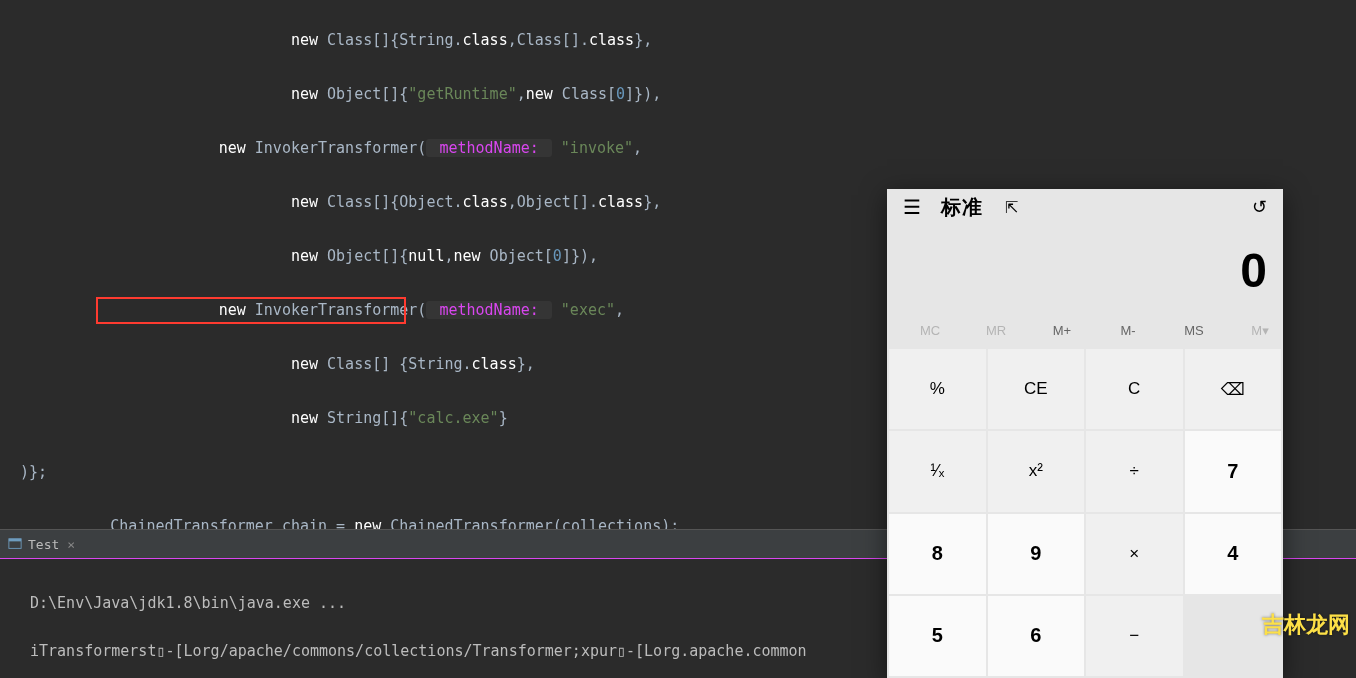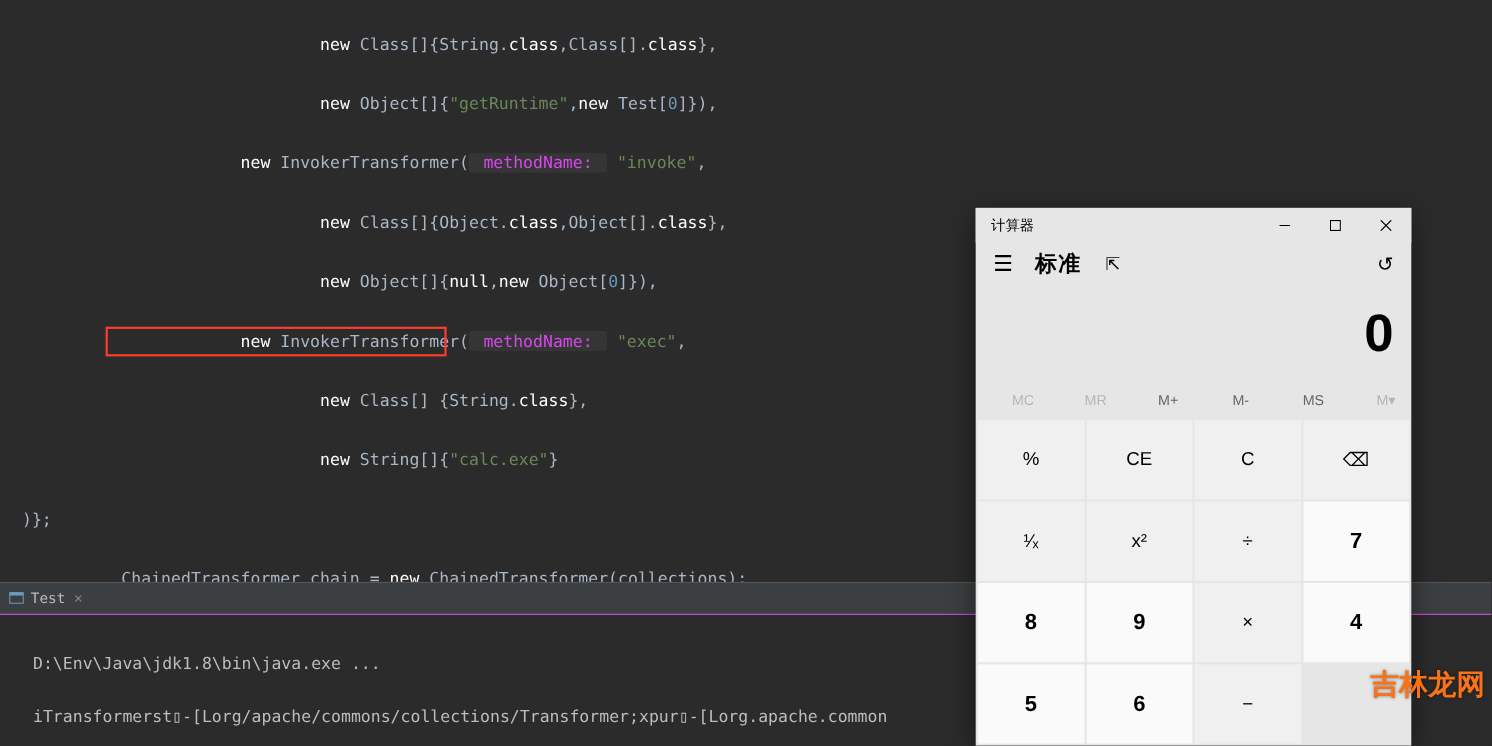--- a/index.html
+++ b/index.html
@@ -130,34 +130,34 @@
     font-size: 17px;
     color: #000;
   }
   .calc-btn.num { background: #fafafa; font-size: 20px; font-weight: 600; color:#000;}
   .calc-btn.func { background: #f0f0f0; }
 
   .watermark {
     position: absolute;
     right: 6px;
     bottom: 38px;
-    color: #f97316;
+    color: #fde047;
     font-family: Liberation Serif, serif;
-    font-size: 26px;
+    font-size: 22px;
     font-weight: 700;
     text-shadow: 0 0 3px rgba(0,0,0,0.5);
     pointer-events:none;
   }
 </style>
 </head>
 <body>
 
 <div class="editor">
 <div>                              <span class="kw">new</span><span> Class[]{String.</span><span class="kw">class</span><span>,Class[].</span><span class="kw">class</span><span>},</span></div>
-<div>                              <span class="kw">new</span><span> Object[]{</span><span class="str">"getRuntime"</span><span>,</span><span class="kw">new</span><span> Test[</span><span class="num">0</span><span>]}),</span></div>
+<div>                              <span class="kw">new</span><span> Object[]{</span><span class="str">"getRuntime"</span><span>,</span><span class="kw">new</span><span> Class[</span><span class="num">0</span><span>]}),</span></div>
 <div>                      <span class="kw">new</span><span> InvokerTransformer(</span><span class="hint"> methodName: </span> <span class="str">"invoke"</span><span>,</span></div>
 <div>                              <span class="kw">new</span><span> Class[]{Object.</span><span class="kw">class</span><span>,Object[].</span><span class="kw">class</span><span>},</span></div>
 <div>                              <span class="kw">new</span><span> Object[]{</span><span class="kw">null</span><span>,</span><span class="kw">new</span><span> Object[</span><span class="num">0</span><span>]}),</span></div>
 <div>                      <span class="kw">new</span><span> InvokerTransformer(</span><span class="hint"> methodName: </span> <span class="str">"exec"</span><span>,</span></div>
 <div>                              <span class="kw">new</span><span> Class[] {String.</span><span class="kw">class</span><span>},</span></div>
 <div>                              <span class="kw">new</span><span> String[]{</span><span class="str">"calc.exe"</span><span>}</span></div>
 <div><span>)};</span></div>
 <div>          <span>ChainedTransformer chain = </span><span class="kw">new</span><span> ChainedTransformer(collections);</span></div>
 <div>          <span class="hl">Map</span><span> innerMap = </span><span class="kw">new</span><span> HashMap();</span></div>
 <div class="current-line">          <span class="hl">innerMap.put(</span><span class="str">"value"</span><span>,</span><span class="str" style="text-decoration:underline wavy #808080;">"xxxx"</span><span>);</span></div>
@@ -183,39 +183,20 @@
   </div>
   <div class="console">
 <div>D:\Env\Java\jdk1.8\bin\java.exe ...</div>
 <div>iTransformerst▯-[Lorg/apache/commons/collections/Transformer;xpur▯-[Lorg.apache.common                                  xp▯▯▯▯sr</div>
 
 
   </div>
 </div>
 
 <div class="calc">
-  <div class="calc-titlebar">
-    <div class="title">计算器</div>
-    <div class="winbtn">
-        <svg width="10" height="10">
-          <line x1="0" y1="5" x2="10" y2="5" stroke="#000"></line>
-        </svg>
-      </div>
-    <div class="winbtn">
-        <svg width="10" height="10">
-          <rect x="0.5" y="0.5" width="9" height="9" fill="none" stroke="#000"></rect>
-        </svg>
-      </div>
-    <div class="winbtn">
-        <svg width="10" height="10">
-          <line x1="0" y1="0" x2="10" y2="10" stroke="#000"></line>
-          <line x1="10" y1="0" x2="0" y2="10" stroke="#000"></line>
-        </svg>
-      </div>
-  </div>
   <div class="calc-header">
     <div class="calc-hamburger">☰</div>
     <div class="calc-mode">标准</div>
     <div class="calc-keepontop">⇱</div>
     <div class="calc-history">↺</div>
   </div>
   <div class="calc-display">0</div>
   <div class="calc-memrow">
     <div class="disabled">MC</div>
     <div class="disabled">MR</div>

